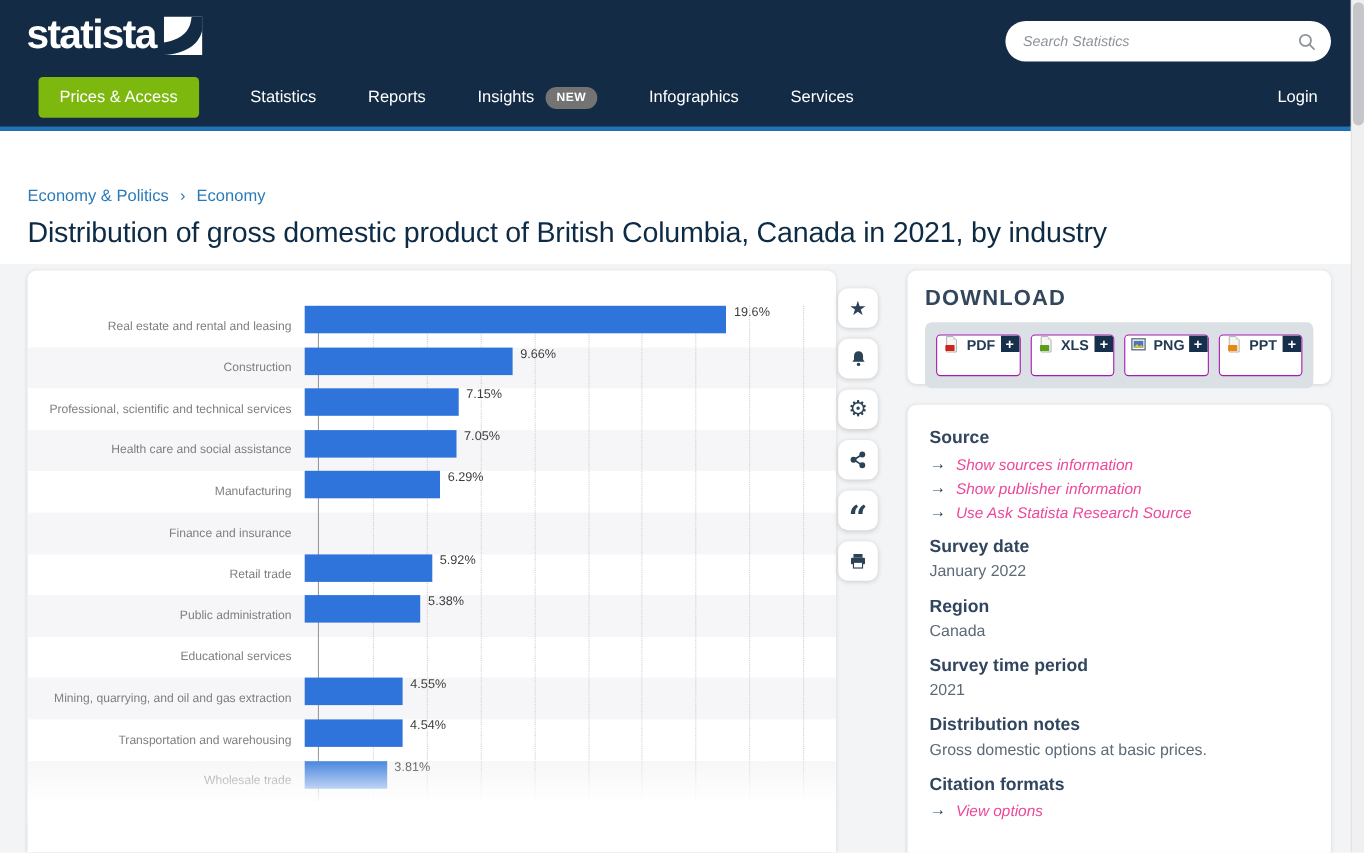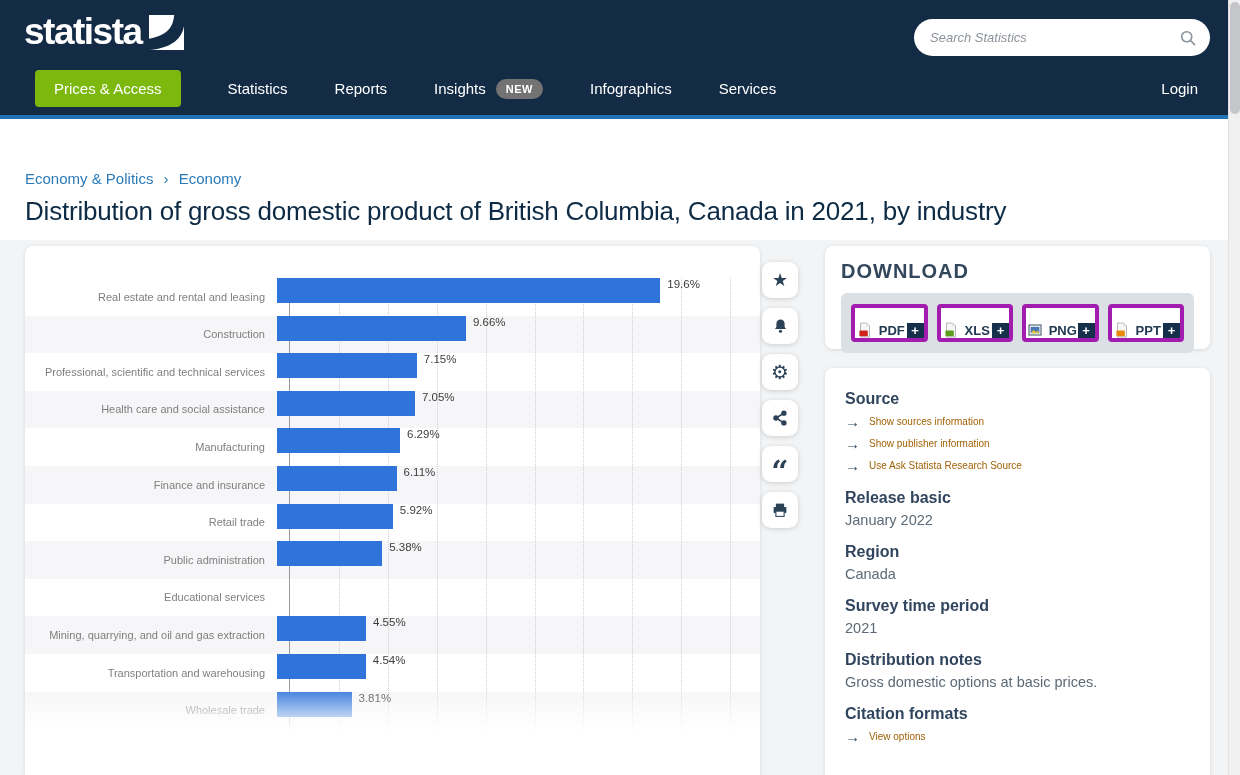--- a/index.html
+++ b/index.html
@@ -46,34 +46,34 @@
   
   .toolbar { position:absolute; left:762px; top:262px; display:flex; flex-direction:column; gap:10px; }
   .tool-btn { width:36px; height:36px; background:#fff; border-radius:9px; box-shadow:0 1px 5px rgba(0,0,0,.16); display:flex; align-items:center; justify-content:center; cursor:pointer; color:#2c4257; }
   .tool-btn .glyph { font-size:18px; line-height:1; color:#2c4257; }
   .tool-btn .quote-glyph { font-family:"DejaVu Serif",serif; font-size:30px; line-height:0; margin-top:16px; font-weight:bold; }
 
   
   .download-card { position:absolute; left:825px; top:246px; width:385px; height:103px; background:#fff; border-radius:8px; box-shadow:0 1px 4px rgba(0,0,0,.12); padding:14px 16px; }
   .download-heading { font-size:20px; font-weight:bold; letter-spacing:1px; color:#33475c; }
   .dl-row { margin-top:10px; background:#dbe0e5; border-radius:6px; padding:11px 10px; display:flex; gap:9px; }
-  .dl-btn { flex:1; display:flex; align-items:flex-end; background:#fff; border:4px solid #a21caf; border-radius:4px; height:38px; cursor:pointer; overflow:hidden; }
+  .dl-btn { flex:1; display:flex; align-items:flex-start; background:#fff; border:1px solid #a21caf; border-radius:4px; height:38px; cursor:pointer; overflow:hidden; }
   .dl-main { flex:1; display:flex; align-items:center; justify-content:center; gap:6px; }
   .dl-label { font-size:13px; font-weight:bold; color:#223a52; }
   .dl-plus { width:17px; background:#16304c; color:#fff; font-size:13px; font-weight:bold; display:flex; align-items:center; justify-content:center; }
   .file-ico { width:16px; height:16px; }
 
   
   .details-card { position:absolute; left:825px; top:368px; width:385px; height:420px; background:#fff; border-radius:8px 8px 0 0; box-shadow:0 1px 4px rgba(0,0,0,.12); padding:22px 20px; }
   .section { margin-bottom:15px; }
   .section h3 { font-size:16px; font-weight:bold; color:#31465e; margin-bottom:5px; }
   .section .value { font-size:14.5px; color:#5c6a77; }
   .linkrow { display:flex; align-items:center; margin:5px 0; cursor:pointer; }
   .linkrow .arrow { color:#2a4460; font-size:15px; margin-right:9px; }
-  .linkrow .link { color:#a16207; font-size:10px; }
+  .linkrow .link { color:#ec4899; font-size:14px;font-style:italic; }
 
   
   .scrollbar { position:absolute; right:0; top:0; width:12px; height:775px; background:#f0f0f0; border-left:1px solid #e2e2e2; z-index:10; }
   .scroll-thumb { position:absolute; left:1px; top:2px; width:10px; height:112px; background:#c4c6c9; border-radius:5px; }
 </style>
 </head>
 <body>
 
 <div class="header">
   <div class="logo">
@@ -157,24 +157,20 @@
     </div>
     <div class="crow">
       <div class="clabel">Manufacturing</div>
       <div class="cbarwrap">
           <div class="cbar" style="width: 123px;"></div>
           <span class="cval">6.29%</span>
         </div>
     </div>
     <div class="crow alt">
       <div class="clabel">Finance and insurance</div>
-      <div class="cbarwrap">
-          <div class="cbar" style="width: 119.5px;"></div>
-          <span class="cval">6.11%</span>
-        </div>
     </div>
     <div class="crow">
       <div class="clabel">Retail trade</div>
       <div class="cbarwrap">
           <div class="cbar" style="width: 115.8px;"></div>
           <span class="cval">5.92%</span>
         </div>
     </div>
     <div class="crow alt">
       <div class="clabel">Public administration</div>
@@ -308,21 +304,21 @@
     <div class="linkrow">
       <span class="arrow">→</span>
       <span class="link">Show publisher information</span>
     </div>
     <div class="linkrow">
       <span class="arrow">→</span>
       <span class="link">Use Ask Statista Research Source</span>
     </div>
   </div>
   <div class="section">
-    <h3>Release basic</h3>
+    <h3>Survey date</h3>
     <div class="value">January 2022</div>
   </div>
   <div class="section">
     <h3>Region</h3>
     <div class="value">Canada</div>
   </div>
   <div class="section">
     <h3>Survey time period</h3>
     <div class="value">2021</div>
   </div>

